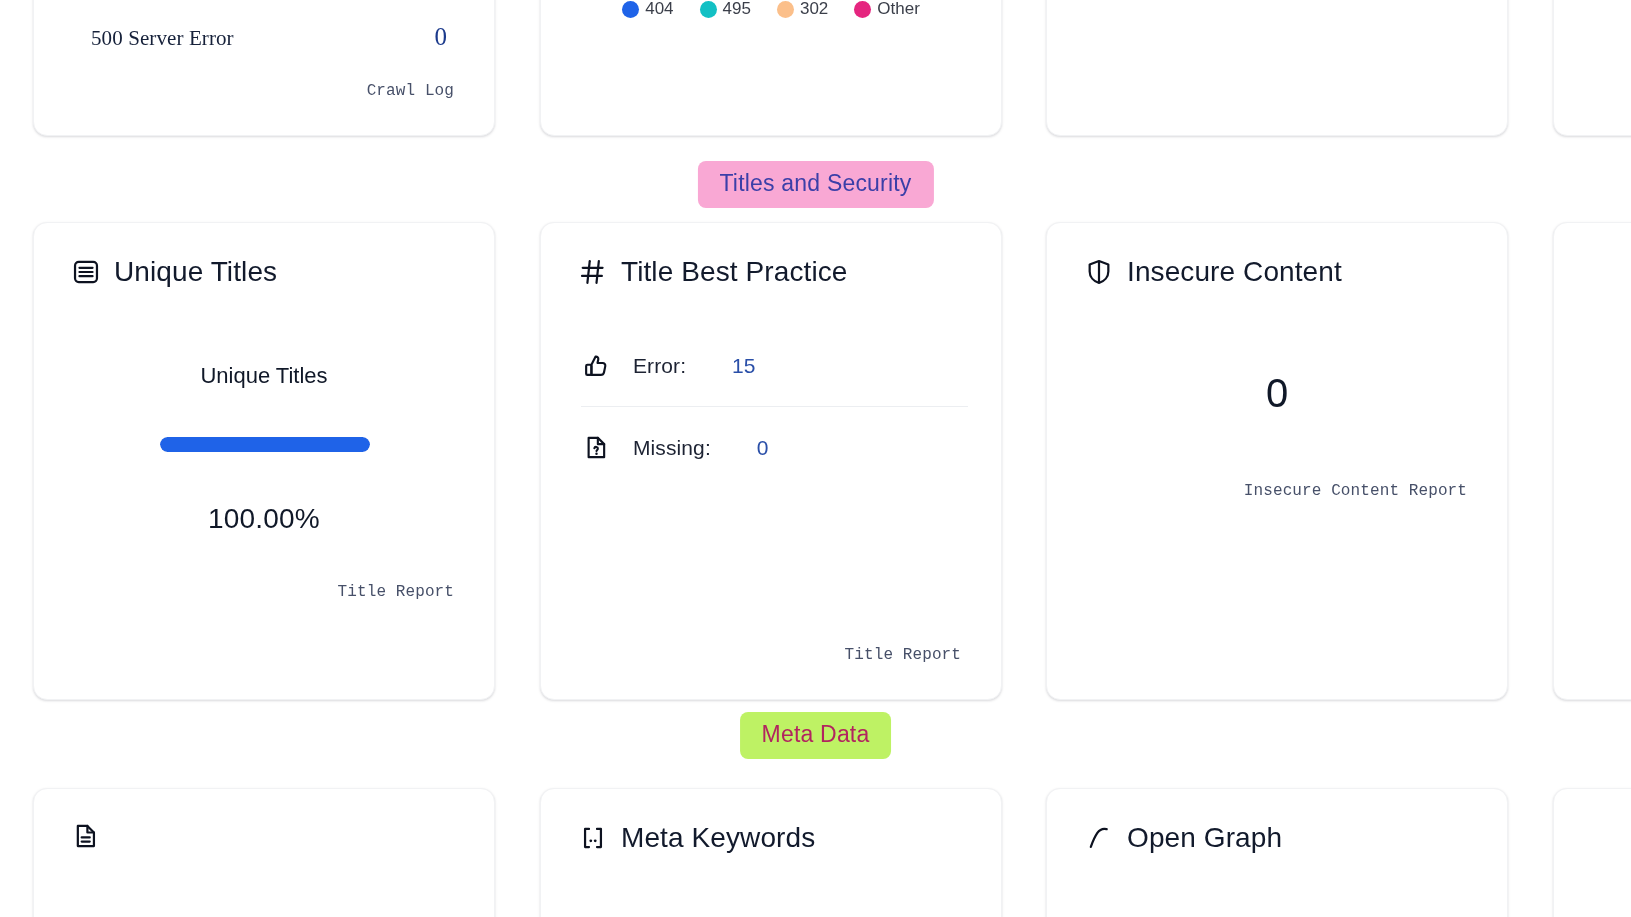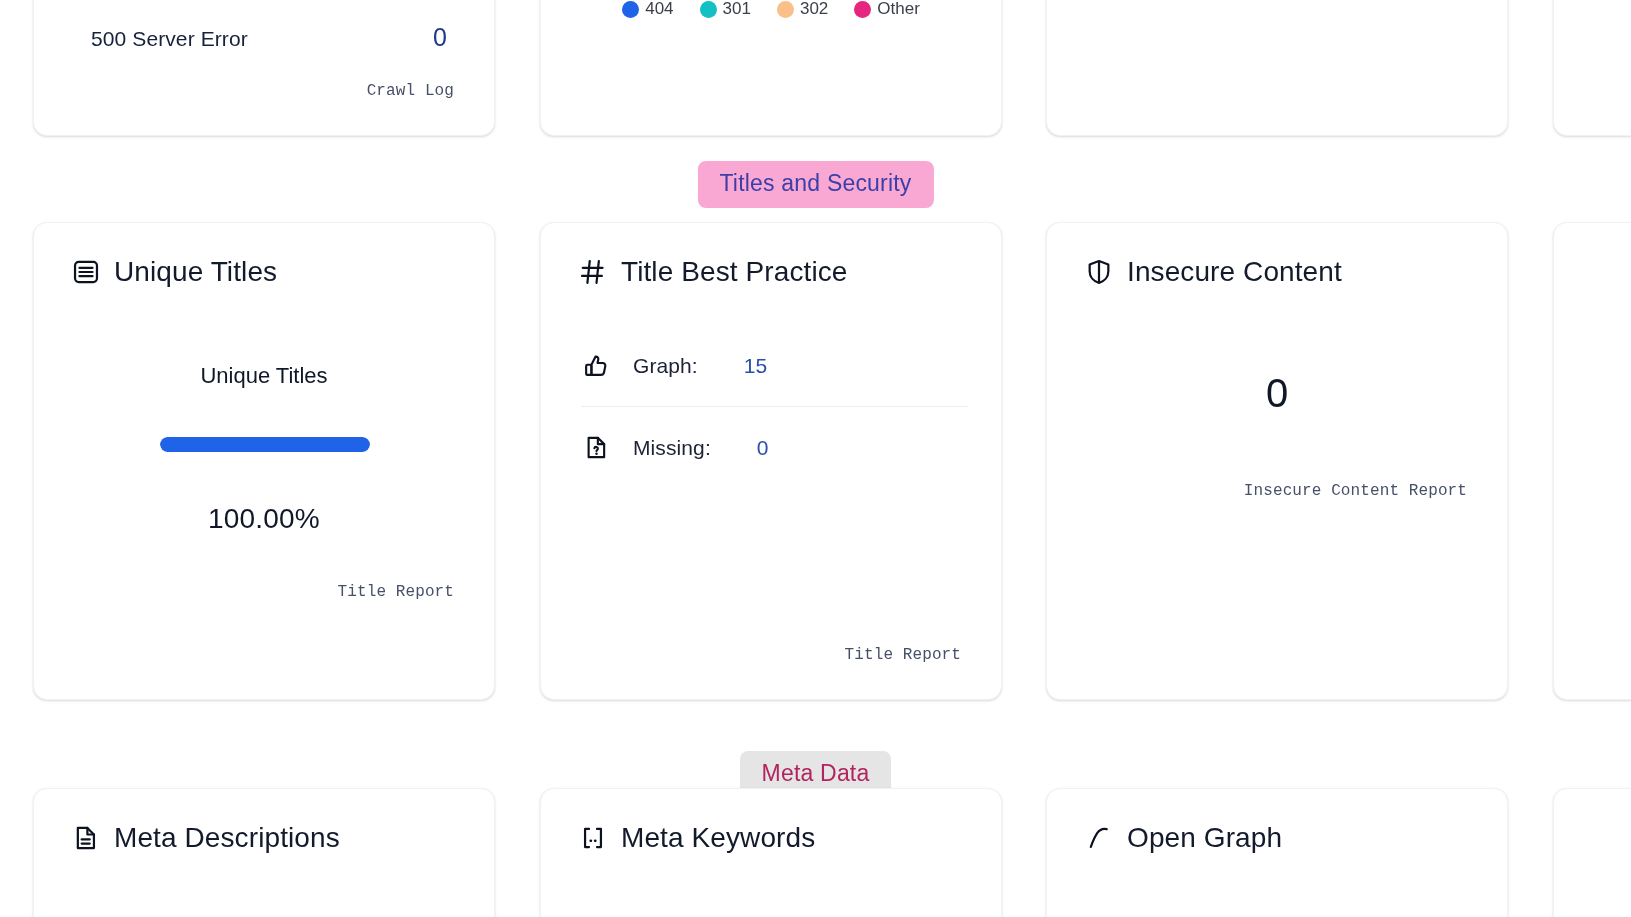--- a/index.html
+++ b/index.html
@@ -22,21 +22,21 @@
   }
 
   
   #card-server-error { left: 33px;   top: -120px; width: 462px;  height: 256px; }
   #card-status-chart { left: 540px;  top: -120px; width: 462px;  height: 256px; }
   #card-row1-right   { left: 1046px; top: -120px; width: 462px;  height: 256px; }
   #card-row1-far     { left: 1553px; top: -120px; width: 462px;  height: 256px; }
 
   .stat-line {
     position: absolute; left: 57px; right: 47px; top: 142px;
-    display: flex; align-items: baseline; justify-content: space-between;
+    display: flex; align-items: baseline; justify-content: space-between; font-family: Liberation Serif, serif;
   }
   .stat-label { font-size: 21px; color: #16213a; letter-spacing: .1px; }
   .stat-value { font-size: 25px; color: #1b3a8c; font-weight: 400; }
 
   .card-link {
     position: absolute; right: 40px;
     font-size: 16px; color: #475069; letter-spacing: .1px;
     cursor: pointer;
     font-family: Liberation Mono, monospace;
   }
@@ -54,21 +54,21 @@
   .section-badge {
     position: absolute;
     left: 50%; transform: translateX(-50%);
     padding: 9px 22px 11px;
     border-radius: 8px;
     font-size: 23px;
     letter-spacing: .2px;
     white-space: nowrap;
   }
   #badge-titles-security { top: 161px; background: #f9a8d4; color: #3b3fa8; }
-  #badge-meta-data       { top: 751px; background: #e5e5e5; color: #b2245f; }
+  #badge-meta-data       { top: 712px; background: #bef264; color: #b2245f; }
 
   
   #card-unique-titles { left: 33px;   top: 222px; width: 462px;  height: 478px; }
   #card-title-best    { left: 540px;  top: 222px; width: 462px;  height: 478px; }
   #card-insecure      { left: 1046px; top: 222px; width: 462px;  height: 478px; }
   #card-row2-far      { left: 1553px; top: 222px; width: 462px;  height: 478px; }
 
   .card-title {
     position: absolute; top: 33px; left: 38px;
     display: flex; align-items: center; gap: 14px;
@@ -131,21 +131,21 @@
   </div>
 
   <div class="card" id="card-status-chart">
     <div class="legend">
       <span class="legend-item">
         <i class="legend-dot" style="background:#1f63e8"></i>
         <span class="legend-label">404</span>
       </span>
       <span class="legend-item">
         <i class="legend-dot" style="background:#13c0c4"></i>
-        <span class="legend-label">301</span>
+        <span class="legend-label">495</span>
       </span>
       <span class="legend-item">
         <i class="legend-dot" style="background:#fbbf8a"></i>
         <span class="legend-label">302</span>
       </span>
       <span class="legend-item">
         <i class="legend-dot" style="background:#e5257f"></i>
         <span class="legend-label">Other</span>
       </span>
     </div>
@@ -192,21 +192,21 @@
     </div>
 
     <div class="bp-list">
       <div class="bp-row">
         <span class="bp-icon">
           <svg class="icon-svg" width="27" height="27" viewBox="0 0 24 24" fill="none" stroke="#0d1220" stroke-width="1.9" stroke-linejoin="round">
             <path d="M7.5 10.4 11.2 3.2c1.5-.2 2.6.9 2.4 2.4l-.7 3.3h4.6c1.5 0 2.6 1.3 2.3 2.8l-1.1 5.4c-.3 1.4-1.5 2.4-2.9 2.4H7.5z"></path>
             <rect x="2.8" y="10.4" width="4.7" height="9.1" rx="1.1"></rect>
           </svg>
         </span>
-        <span class="bp-text"><span>Graph:</span> <b>15</b></span>
+        <span class="bp-text"><span>Error:</span> <b>15</b></span>
       </div>
 
       <div class="bp-row">
         <span class="bp-icon">
           <svg class="icon-svg" width="27" height="27" viewBox="0 0 24 24" fill="none" stroke="#0d1220" stroke-width="1.9" stroke-linejoin="round" stroke-linecap="round">
             <path d="M5 3.4h8.2l5.6 5.6v11.6H5z"></path>
             <path d="M13.2 3.4v5.6h5.6"></path>
             <path d="M10.1 12.6c.2-.8 1-1.3 1.9-1.1.8.2 1.3.9 1.2 1.7-.1.9-1.2 1.1-1.2 2"></path>
             <line x1="12" y1="17.6" x2="12.01" y2="17.6" stroke-width="2.2"></line>
           </svg>
@@ -242,21 +242,20 @@
   <div class="card" id="card-meta-desc">
     <div class="card-title">
       <span class="ci">
         <svg class="icon-svg" width="28" height="28" viewBox="0 0 24 24" fill="none" stroke="#0d1220" stroke-width="1.9" stroke-linejoin="round" stroke-linecap="round">
           <path d="M5 3.4h8.2l5.6 5.6v11.6H5z"></path>
           <path d="M13.2 3.4v5.6h5.6"></path>
           <line x1="8.3" y1="13.2" x2="15.2" y2="13.2"></line>
           <line x1="8.3" y1="16.8" x2="15.2" y2="16.8"></line>
         </svg>
       </span>
-      <span>Meta Descriptions</span>
     </div>
   </div>
 
   <div class="card" id="card-meta-keywords">
     <div class="card-title">
       <span class="ci">
         <svg class="icon-svg" width="28" height="28" viewBox="0 0 24 24" fill="none" stroke="#0d1220" stroke-width="1.9" stroke-linecap="round" stroke-linejoin="round">
           <path d="M8.6 4.2H5.2v15.6h3.4"></path>
           <path d="M15.4 4.2h3.4v15.6h-3.4"></path>
           <line x1="10.1" y1="14.4" x2="10.11" y2="14.4" stroke-width="2.4"></line>

